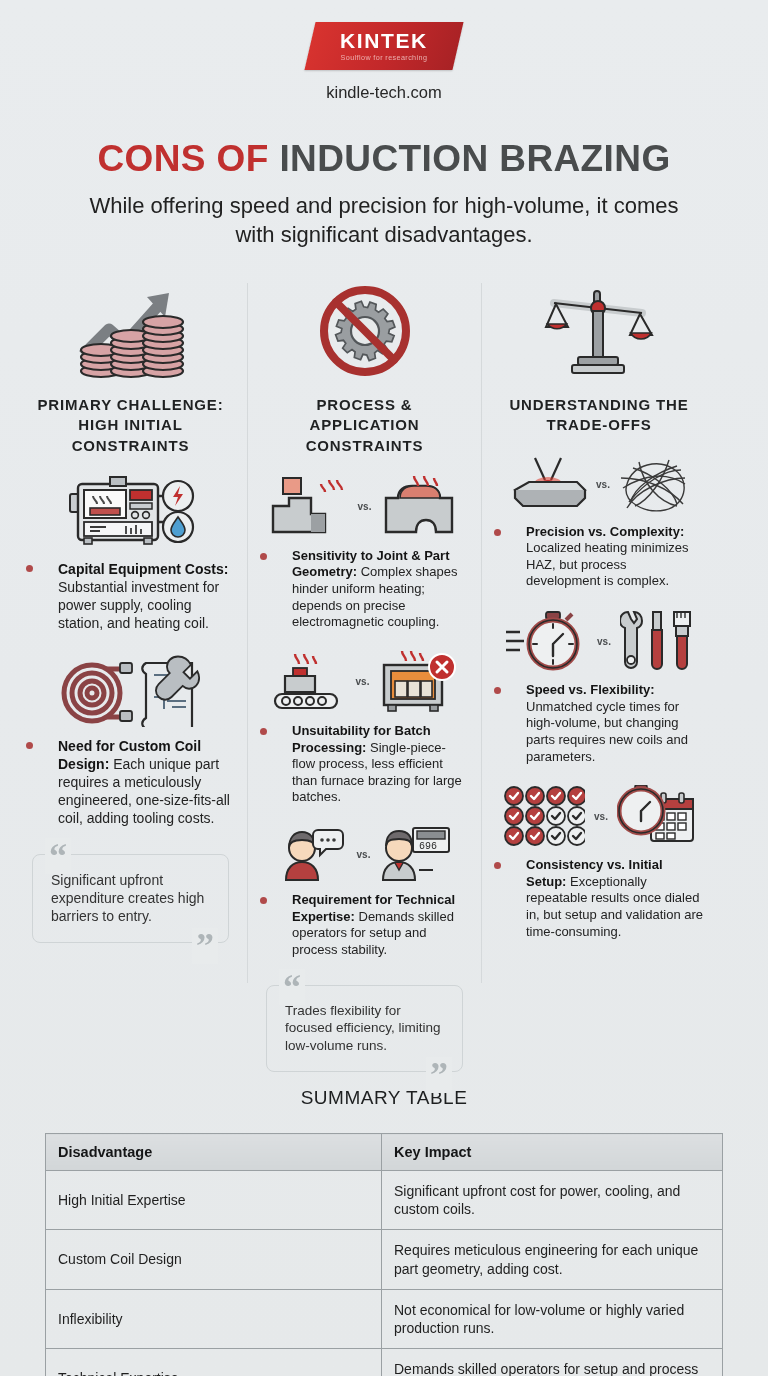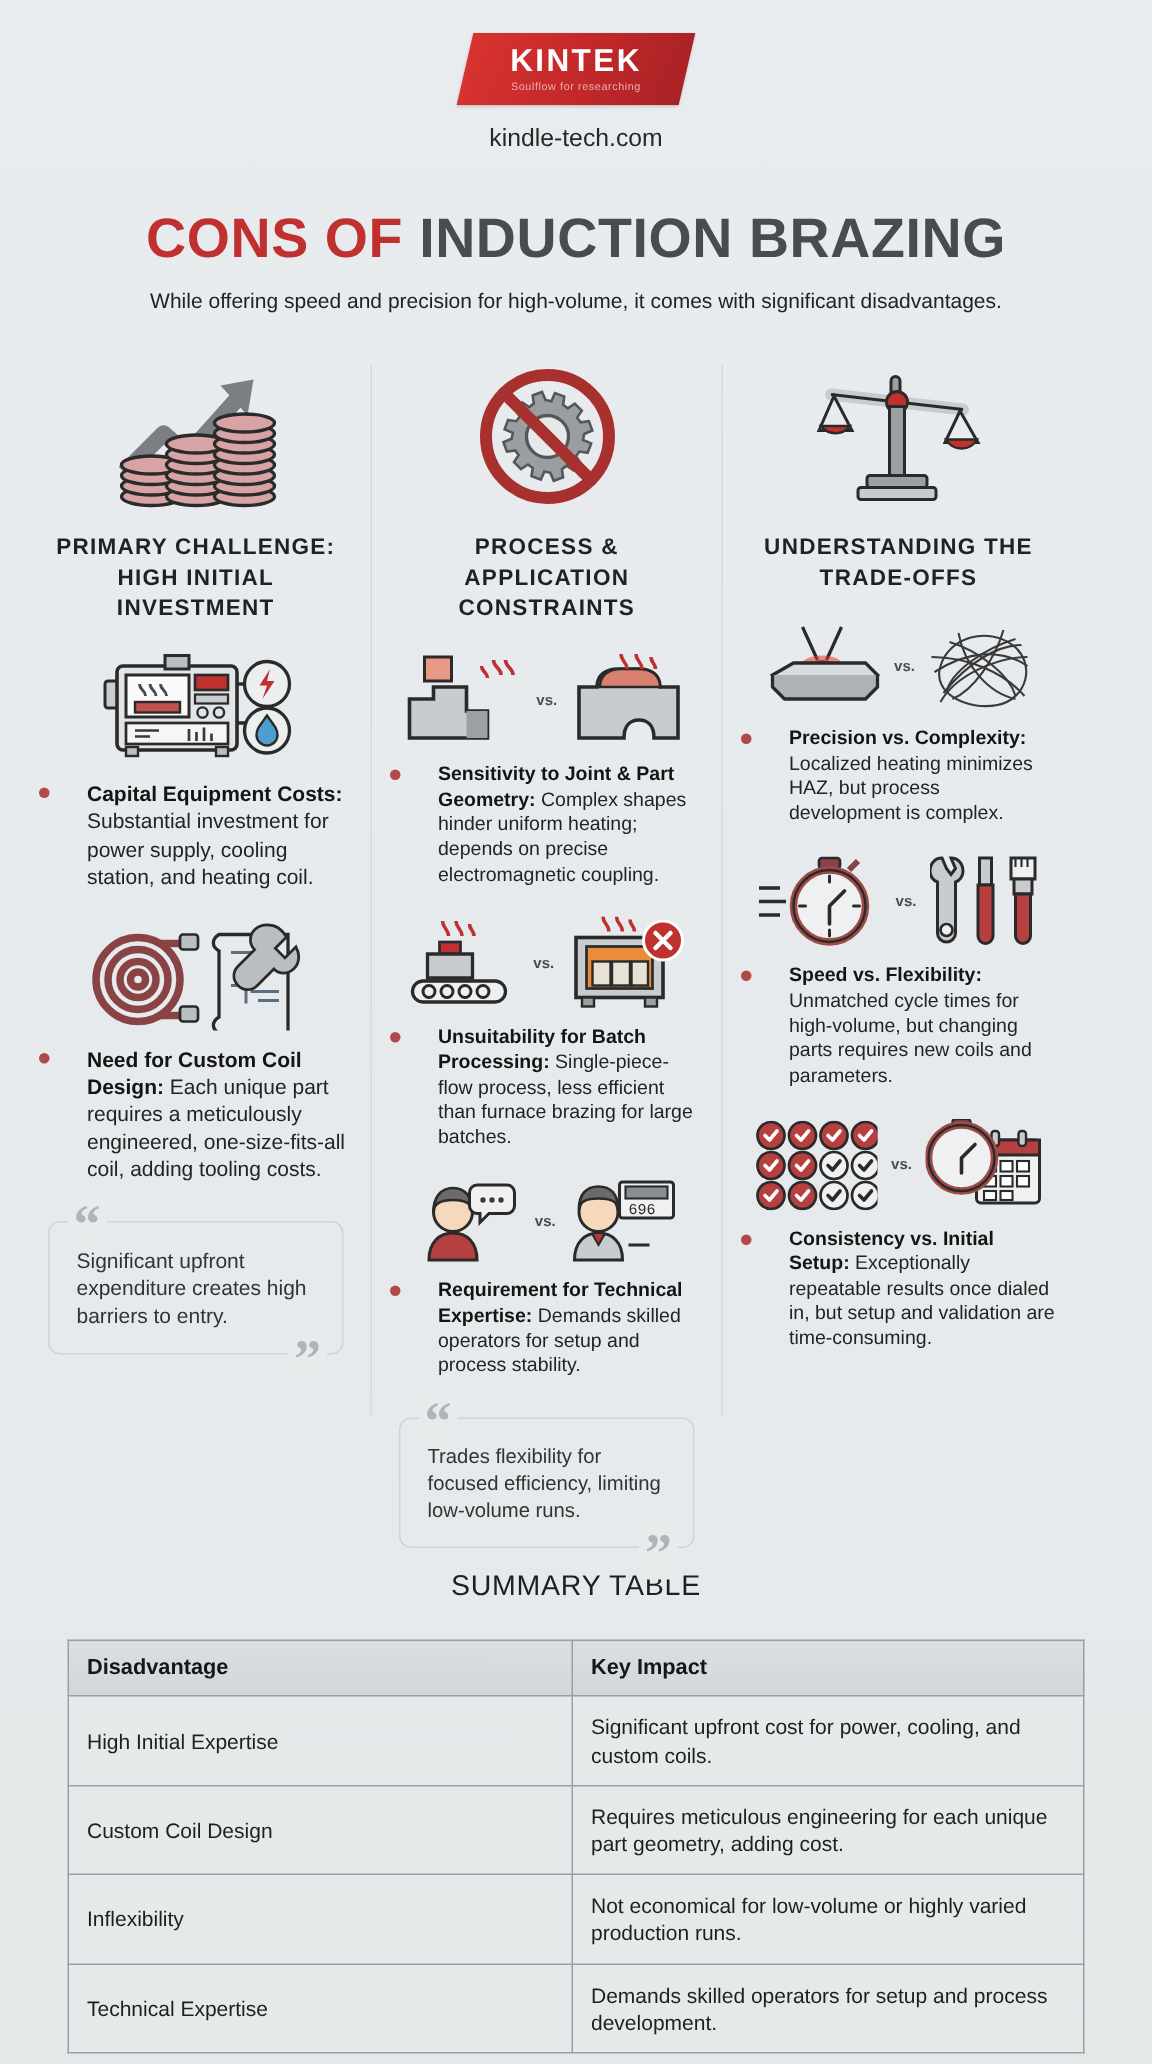--- a/index.html
+++ b/index.html
@@ -40,21 +40,21 @@
 
   
   .title {
     margin-top: 36px; text-align: center;
     font-size: 37px; font-weight: bold; letter-spacing: .4px;
     color: #494c4d;
   }
   .title .hl { color: #c0302f; }
   .subtitle {
     margin: 11px auto 0; text-align: center; width: 600px;
-    font-size: 14px; line-height: 1.32; color: #222;
+    font-size: 22px; line-height: 1.32; color: #222;
   }
 
   
   .columns {
     margin-top: 30px;
     display: grid;
     grid-template-columns: 233px 1px 233px 1px 234px;
     padding: 0 14px;
   }
   .vdiv { background: #d5d9db; width: 1px; height: 700px; margin-top: 4px; }
@@ -168,21 +168,21 @@
               <ellipse cx="88" cy="74" rx="20" ry="6"></ellipse>
                 <ellipse cx="88" cy="67" rx="20" ry="6"></ellipse>
               <ellipse cx="88" cy="60" rx="20" ry="6"></ellipse>
                 <ellipse cx="88" cy="53" rx="20" ry="6"></ellipse>
               <ellipse cx="88" cy="46" rx="20" ry="6"></ellipse>
                 <ellipse cx="88" cy="39" rx="20" ry="6"></ellipse>
             </g>
           </g>
         </svg>
       </div>
-      <div class="col-head">PRIMARY CHALLENGE: HIGH INITIAL INVESTMENT</div>
+      <div class="col-head">PRIMARY CHALLENGE: HIGH INITIAL CONSTRAINTS</div>
 
       <div class="pt-icon">
         <svg width="130" height="74" viewBox="0 0 130 74">
           <rect x="4" y="18" width="10" height="18" rx="2" fill="#c9cdd0" stroke="#2a2a2a" stroke-width="2"></rect>
           <rect x="12" y="8" width="80" height="56" rx="4" fill="#e2e5e7" stroke="#2a2a2a" stroke-width="2.4"></rect>
           <rect x="44" y="1" width="16" height="9" fill="#b9bec2" stroke="#2a2a2a" stroke-width="2"></rect>
           <rect x="18" y="14" width="42" height="28" fill="#fafafa" stroke="#2a2a2a" stroke-width="2"></rect>
           <path d="M27 20c0 4 4 4 4 8M34 20c0 4 4 4 4 8M41 20c0 4 4 4 4 8" stroke="#4a4a4a" stroke-width="2" fill="none"></path>
           <rect x="24" y="32" width="30" height="7" fill="#c0504d" stroke="#2a2a2a" stroke-width="1.6"></rect>
           <rect x="64" y="14" width="22" height="10" fill="#c0302f" stroke="#2a2a2a" stroke-width="1.8"></rect>

